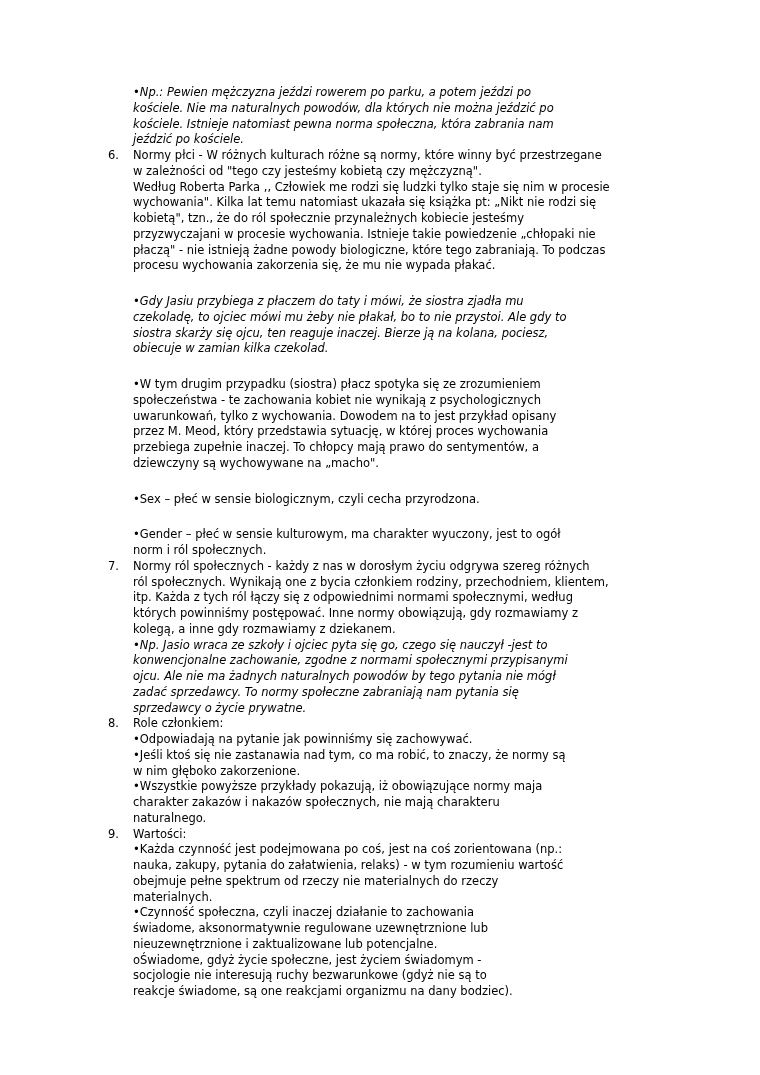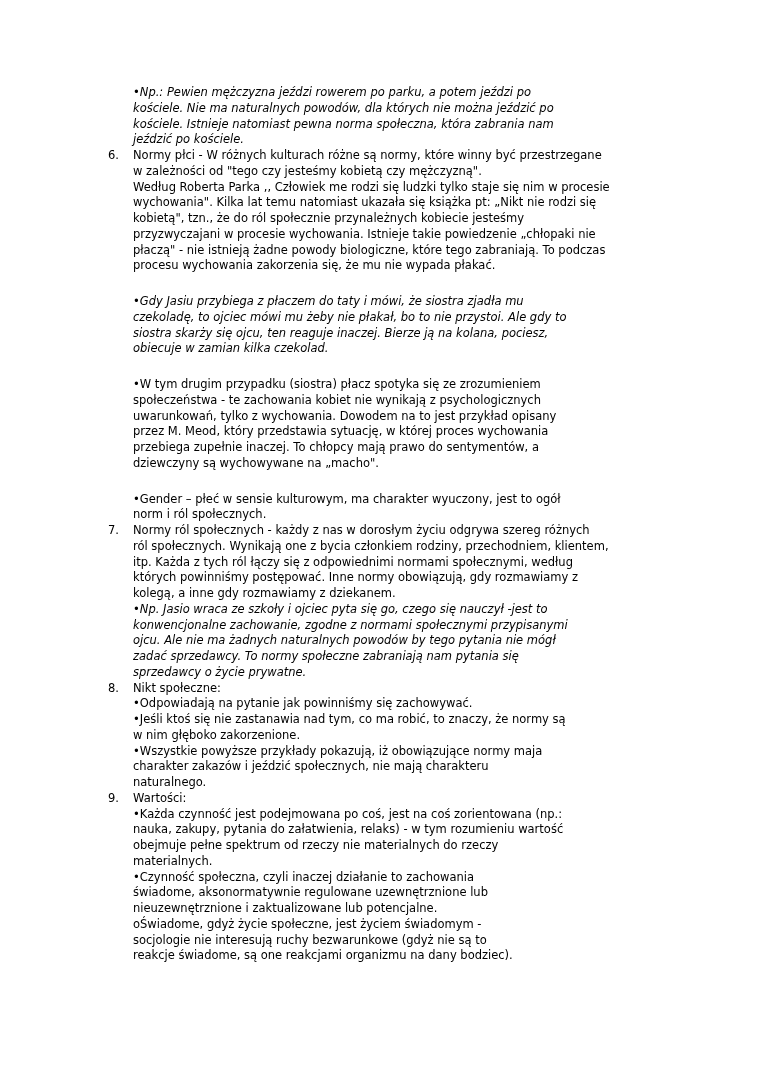--- a/index.html
+++ b/index.html
@@ -46,38 +46,39 @@
       <div class="block bullet1 sp"><span class="marker">•</span><span><span class="it">Gdy Jasiu przybiega z płaczem do taty i mówi, że siostra zjadła mu
 czekoladę, to ojciec mówi mu żeby nie płakał, bo to nie przystoi. Ale gdy to
 siostra skarży się ojcu, ten reaguje inaczej. Bierze ją na kolana, pociesz,
 obiecuje w zamian kilka czekolad.</span></span></div>
       <div class="block bullet1 sp"><span class="marker">•</span><span><span>W tym drugim przypadku (siostra) płacz spotyka się ze zrozumieniem
 społeczeństwa - te zachowania kobiet nie wynikają z psychologicznych
 uwarunkowań, tylko z wychowania. Dowodem na to jest przykład opisany
 przez </span><span class="bd">M. Meod</span><span>, który przedstawia sytuację, w której proces wychowania
 przebiega zupełnie inaczej. To chłopcy mają prawo do sentymentów, a
 dziewczyny są wychowywane na „macho".</span></span></div>
+      <div class="block bullet1 sp"><span class="marker">•</span><span><span class="bd">Sex</span><span> – płeć w sensie biologicznym, czyli cecha przyrodzona.</span></span></div>
       <div class="block bullet1 sp"><span class="marker">•</span><span><span class="bd">Gender</span><span> – płeć w sensie kulturowym, ma charakter wyuczony, jest to ogół
 norm i ról społecznych.</span></span></div>
       <div class="block numbered"><span class="num">7.</span><span><span class="bd">Normy ról społecznych</span><span> - każdy z nas w dorosłym życiu odgrywa szereg różnych
 ról społecznych. Wynikają one z bycia członkiem rodziny, przechodniem, klientem,
 itp. Każda z tych ról łączy się z odpowiednimi normami społecznymi, według
 których powinniśmy postępować. Inne normy obowiązują, gdy rozmawiamy z
 kolegą, a inne gdy rozmawiamy z dziekanem.</span></span></div>
       <div class="block bullet1"><span class="marker">•</span><span><span class="it">Np. Jasio wraca ze szkoły i ojciec pyta się go, czego się nauczył -jest to
 konwencjonalne zachowanie, zgodne z normami społecznymi przypisanymi
 ojcu. Ale nie ma żadnych naturalnych powodów by tego pytania nie mógł
 zadać sprzedawcy. To normy społeczne zabraniają nam pytania się
 sprzedawcy o życie prywatne.</span></span></div>
-      <div class="block numbered"><span class="num">8.</span><span><span class="bd">Nikt społeczne</span><span>:</span></span></div>
+      <div class="block numbered"><span class="num">8.</span><span><span class="bd">Role członkiem</span><span>:</span></span></div>
       <div class="block bullet1"><span class="marker">•</span><span><span>Odpowiadają na pytanie jak powinniśmy się zachowywać.</span></span></div>
       <div class="block bullet1"><span class="marker">•</span><span><span>Jeśli ktoś się nie zastanawia nad tym, co ma robić, to znaczy, że normy są
 w nim głęboko zakorzenione.</span></span></div>
       <div class="block bullet1"><span class="marker">•</span><span><span>Wszystkie powyższe przykłady pokazują, iż obowiązujące normy maja
-charakter zakazów i jeździć społecznych, nie mają charakteru
+charakter zakazów i nakazów społecznych, nie mają charakteru
 naturalnego.</span></span></div>
       <div class="block numbered"><span class="num">9.</span><span><span class="bd">Wartości</span><span>:</span></span></div>
       <div class="block bullet1"><span class="marker">•</span><span><span>Każda czynność jest podejmowana po coś, jest na coś zorientowana (np.:
 nauka, zakupy, pytania do załatwienia, relaks) - w tym rozumieniu wartość
 obejmuje pełne spektrum od rzeczy nie materialnych do rzeczy
 materialnych.</span></span></div>
       <div class="block bullet1"><span class="marker">•</span><span><span class="bd">Czynność społeczna, czyli inaczej działanie to zachowania
 świadome, aksonormatywnie regulowane uzewnętrznione lub
 nieuzewnętrznione i zaktualizowane lub potencjalne.</span></span></div>
       <div class="block bullet2"><span class="marker">o</span><span><span class="bd">Świadome,</span><span> gdyż życie społeczne, jest życiem świadomym -

